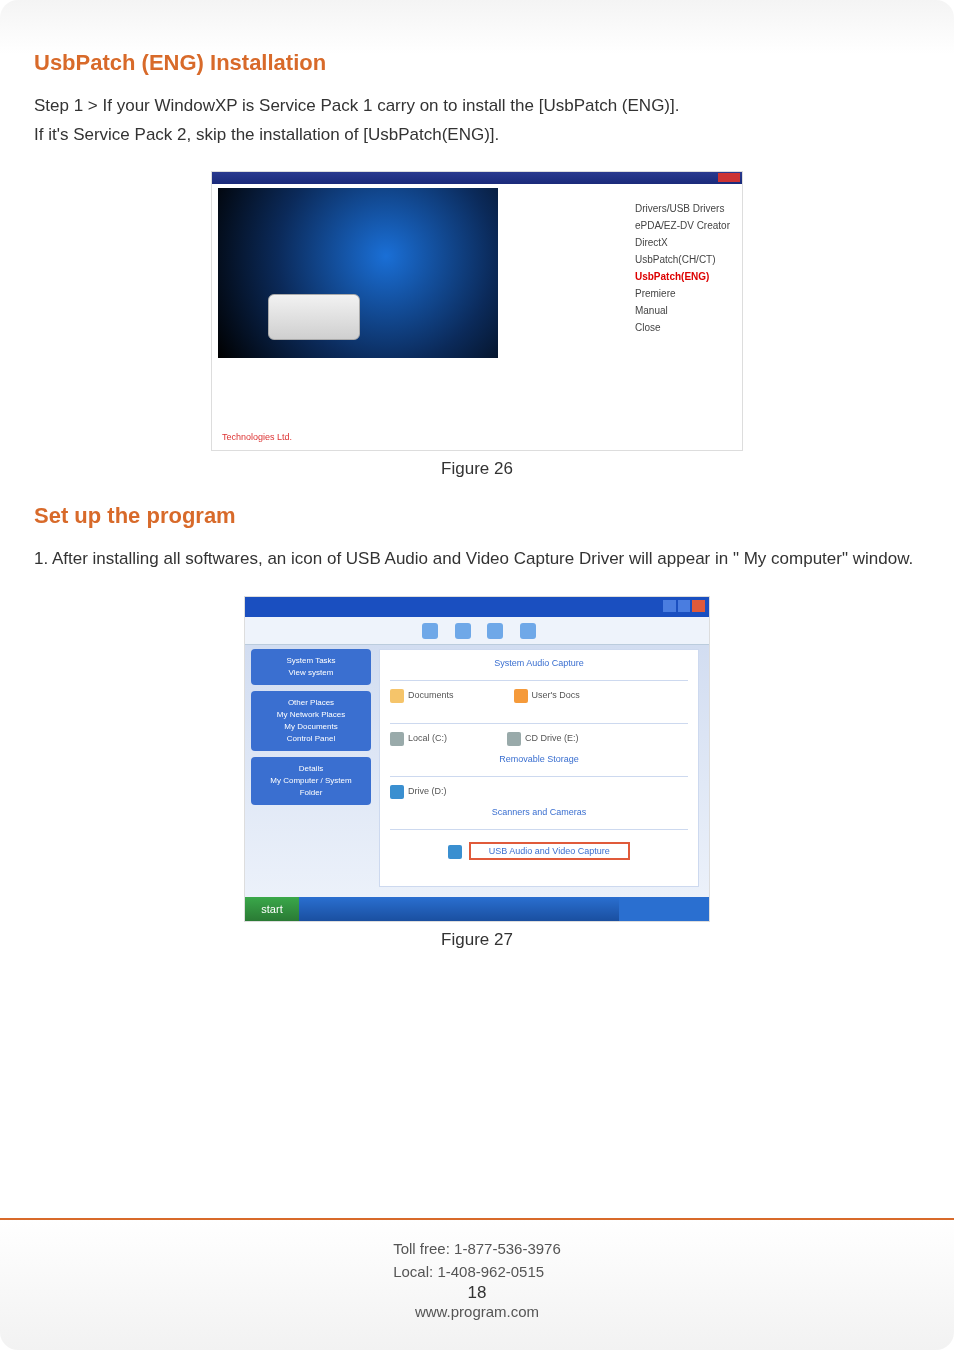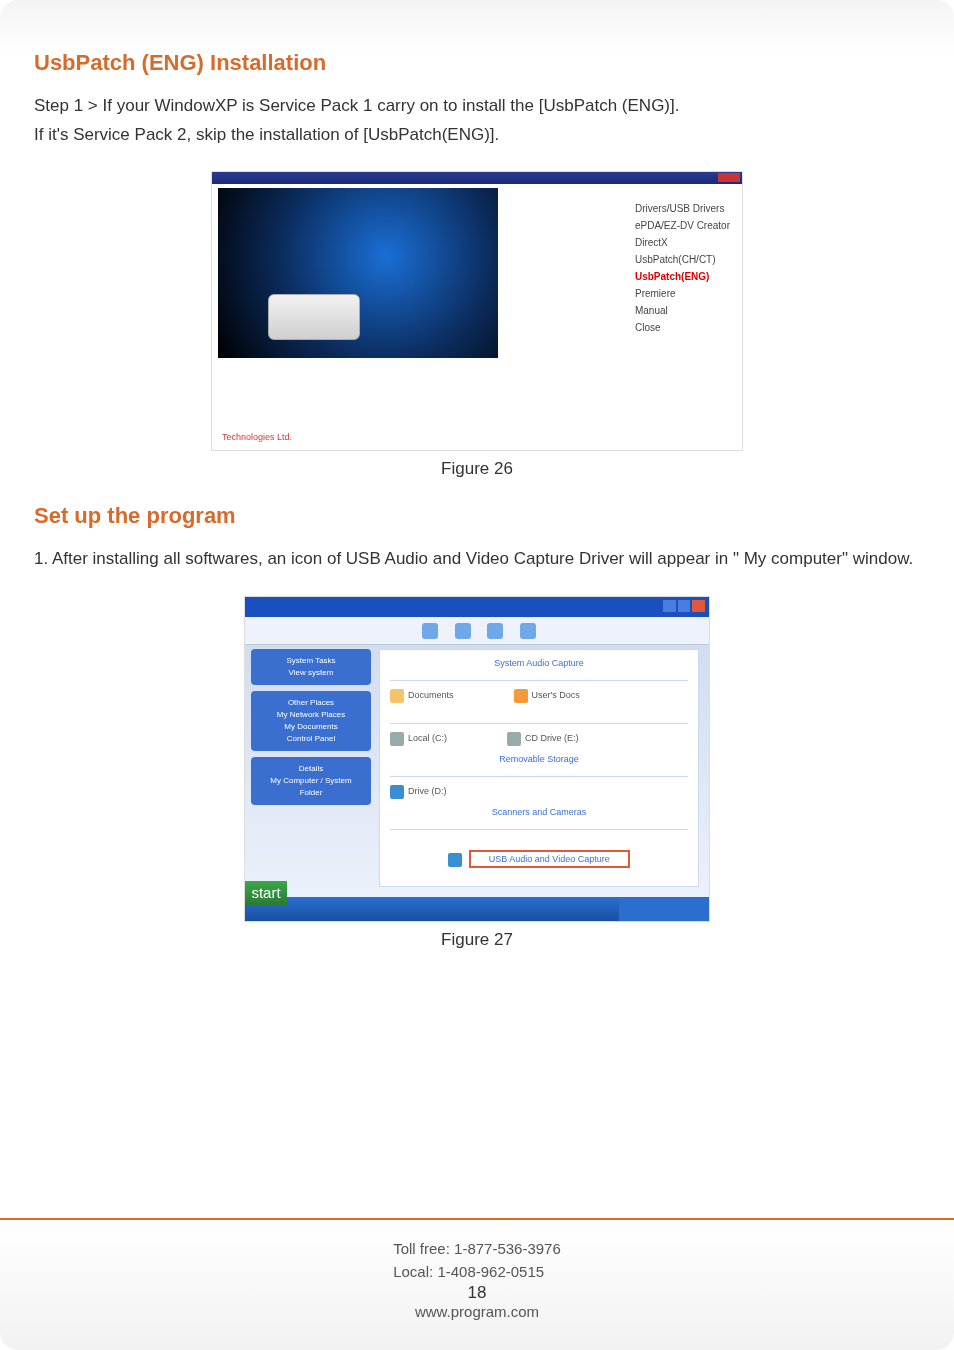--- a/index.html
+++ b/index.html
@@ -75,23 +75,23 @@
   .fig27-side { position:absolute; left:6px; top:52px; width:120px; height:230px; }
   .fig27-side .panel { background:#3a6fd0; color:#fff; font-size:8px; padding:6px 8px; border-radius:4px; margin-bottom:6px; line-height:1.5;}
   .fig27-main { position:absolute; left:134px; right:10px; top:52px; bottom:34px; background:#fff; border:1px solid #cdd9ef; padding:8px 10px; font-size:9px; color:#555;}
   .fig27-main .hdr { color:#3a6fd0; border-bottom:1px solid #cdd9ef; padding-bottom:12px; margin-bottom:6px;}
   .fig27-main .row { display:flex; gap:60px; margin:8px 0;}
   .fig27-main .ic { width:14px; height:14px; display:inline-block; vertical-align:middle; margin-right:4px; border-radius:2px;}
   .fig27-main .ic.fold{ background:#f5c46a;}
   .fig27-main .ic.fold2{ background:#f59a3a;}
   .fig27-main .ic.drv{ background:#9aa;}
   .fig27-main .ic.dev{ background:#3a8fd0;}
-  .fig27-callout { display:inline-block; border:2px solid #e05a3a; padding:2px 18px; font-size:9px; color:#3a6fd0; margin-top:14px;}
+  .fig27-callout { display:inline-block; border:2px solid #e05a3a; padding:2px 18px; font-size:9px; color:#3a6fd0; margin-top:6px;}
   .fig27-taskbar { position:absolute; left:0; right:0; bottom:0; height:24px; background:linear-gradient(#2a6fd0,#1a4fa0); }
-  .fig27-start { position:absolute; left:0; bottom:16px; width:42px; height:24px; background:linear-gradient(#3aa84a,#2a7a34); color:#fff; font-size:15px; line-height:24px; text-align:center;}
+  .fig27-start { position:absolute; left:0; bottom:0; width:54px; height:24px; background:linear-gradient(#3aa84a,#2a7a34); color:#fff; font-size:11px; line-height:24px; text-align:center;}
   .fig27-tray { position:absolute; right:0; bottom:0; width:90px; height:24px; background:#2a6fd0;}
 
   .figcap { text-align: center; font-size: 17px; color: #333; margin: 8px 0 24px 0; }
 
   .footer {
     position: absolute; left: 0; right: 0; bottom: 0;
     padding: 18px 40px 30px 40px;
     border-top: 2px solid #d86a2a;
     display: flex; justify-content: space-between; align-items: center;
     font-size: 15px; color: #555;

